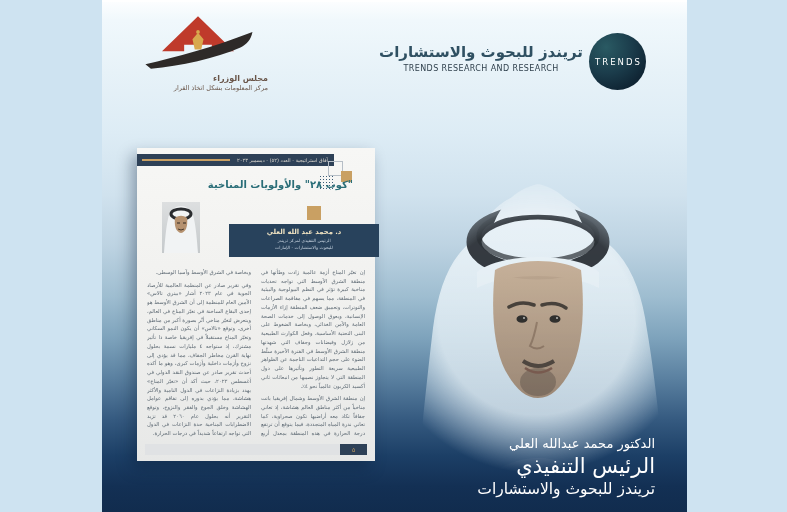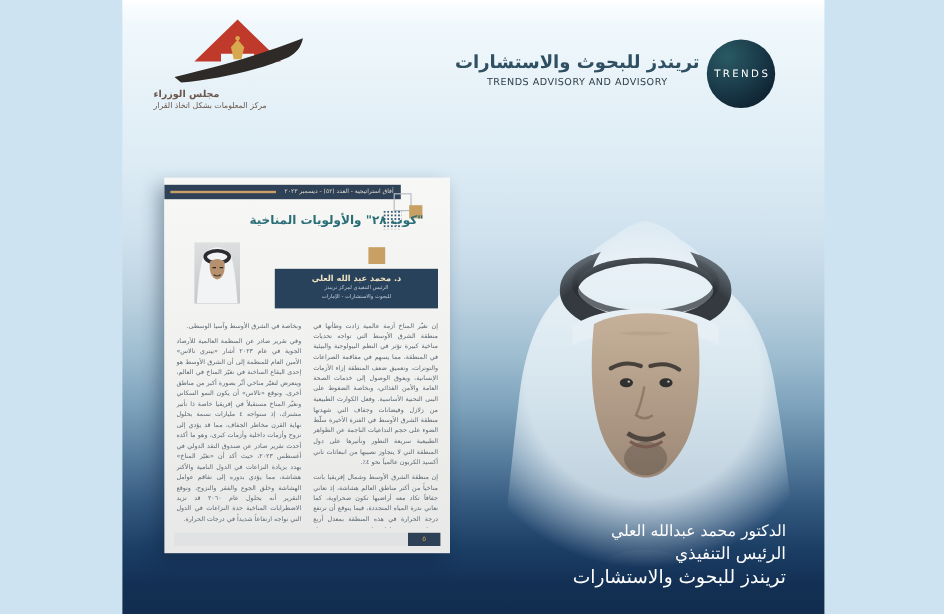--- a/index.html
+++ b/index.html
@@ -3,21 +3,21 @@
 <meta charset="utf-8">
 <style>
   html,body{margin:0;padding:0;}
   body{width:787px;height:512px;overflow:hidden;font-family:"DejaVu Sans",sans-serif;}
   .stage{position:relative;width:787px;height:512px;background:#cee3f1;}
   .panel{position:absolute;left:102px;top:0;width:585px;height:512px;overflow:hidden;
     background:linear-gradient(180deg,#fdfeff 0%,#f0f8fc 4%,#e7f2f8 14%,#ddecf5 26%,#d0e2ee 38%,#bdd3e2 48%,#9ebdd0 58%,#7ea3bc 66%,#5a80a0 74%,#355a80 82%,#1c3f66 89%,#133054 95%,#112c4e 100%);}
   .topline{position:absolute;left:0;top:0;width:100%;height:2px;background:#ffffff;}
 
   
-  .cabinet{position:absolute;left:26px;top:14px;width:140px;text-align:left;}
+  .cabinet{position:absolute;left:26px;top:14px;width:140px;text-align:right;}
   .cabinet svg{display:block;margin:0 auto;}
   .cab-l1{font-size:8px;font-weight:bold;color:#6a564a;margin-top:2px;}
   .cab-l2{font-size:6.5px;color:#6a564a;margin-top:1px;}
 
   
   .trends-badge{position:absolute;right:41px;top:33px;width:57px;height:57px;border-radius:50%;
     background:radial-gradient(circle at 30% 25%,#2a5a63 0%,#1b3c4b 45%,#102635 75%,#0c1d2b 100%);
     color:#fff;display:flex;align-items:center;justify-content:center;
     font-size:8.5px;letter-spacing:2px;padding-left:2px;box-sizing:border-box;text-align:right;}
   .trends-text{position:absolute;right:104px;top:43px;text-align:center;}
@@ -38,36 +38,36 @@
   .pbar-text{position:absolute;right:6px;top:0;height:12px;line-height:12px;font-size:5px;color:#ded9cf;direction:rtl;}
   .sq-outline{position:absolute;left:191px;top:13px;width:13px;height:13px;border:1px solid #b6bec6;}
   .sq-checker{position:absolute;left:182px;top:27px;width:16px;height:16px;
     background-image:radial-gradient(circle,#3c5c77 34%,transparent 36%);background-size:3px 3px;}
   .sq-gold1{position:absolute;left:204px;top:23px;width:11px;height:11px;background:#c9a063;}
   .sq-gold2{position:absolute;left:170px;top:58px;width:14px;height:14px;background:#c9a063;}
   .ptitle{position:absolute;right:22px;top:30px;width:150px;direction:rtl;text-align:right;
     color:#2a6e78;font-size:10px;font-weight:bold;line-height:1.4;}
   .aphoto{position:absolute;left:25px;top:54px;width:38px;height:51px;
     background:linear-gradient(180deg,#dddfe0,#c5c9cb);overflow:hidden;}
-  .abox{position:absolute;left:92px;top:76px;width:136px;height:33px;background:#28425c;
+  .abox{position:absolute;left:92px;top:76px;width:150px;height:33px;background:#28425c;
     text-align:center;box-sizing:border-box;padding-top:4px;}
   .abox-name{font-size:6.8px;font-weight:bold;color:#f0e3c2;direction:rtl;}
   .abox-role{font-size:4.4px;color:#c2cedb;letter-spacing:.5px;direction:rtl;margin-top:2px;line-height:1.5;}
   .pbody{position:absolute;left:10px;top:120px;width:218px;height:172px;overflow:hidden;
     display:flex;flex-direction:row-reverse;gap:10px;}
   .pcol{width:104px;direction:rtl;text-align:justify;font-size:5.3px;line-height:1.65;color:#5e6a74;}
   .pcol p{margin:0 0 4px 0;}
   .pfooter{position:absolute;left:8px;top:296px;width:222px;height:11px;background:#e0e2e4;}
   .pnum{position:absolute;right:0;top:0;width:27px;height:11px;background:#2e4157;
     color:#c9a063;font-size:6px;line-height:11px;text-align:center;}
 
   
   .caption{position:absolute;right:32px;top:436px;direction:rtl;text-align:right;color:#ffffff;}
   .cap-name{font-size:13px;font-weight:normal;letter-spacing:.2px;}
-  .cap-role{font-size:14px;margin-top:3px;}
+  .cap-role{font-size:21px;margin-top:3px;}
   .cap-org{font-size:15.5px;margin-top:2px;}
 </style>
 </head>
 <body>
 
 <div class="stage">
   <div class="panel">
     <div class="topline"></div>
 
     <div class="cabinet">
@@ -76,21 +76,21 @@
         <path d="M65,20 l6,7 -2.5,11 h-7 l-2.5,-11 Z" fill="#d8a84e"></path>
         <circle cx="65" cy="19" r="2" fill="#d8a84e"></circle>
         <path d="M8,54 C42,46 80,36 124,19 C122,28 118,32 111,36 C84,48 46,56 14,59 Z" fill="#2e2a28"></path>
       </svg>
       <div class="cab-l1">مجلس الوزراء</div>
       <div class="cab-l2">مركز المعلومات بشكل اتخاذ القرار</div>
     </div>
 
     <div class="trends-text">
       <div class="trends-ar">تريندز للبحوث والاستشارات</div>
-      <div class="trends-en">TRENDS ADVISORY AND ADVISORY</div>
+      <div class="trends-en">TRENDS RESEARCH AND RESEARCH</div>
     </div>
     <div class="trends-badge">TRENDS</div>
 
     <svg class="portrait" viewBox="0 0 307 334">
       <defs>
         <linearGradient id="skin" x1="0" y1="0" x2="0" y2="1">
           <stop offset="0" stop-color="#c7a98b"></stop>
             <stop offset="1" stop-color="#a5876c"></stop>
         </linearGradient>
         <linearGradient id="cloth" x1="0" y1="0" x2="0" y2="1">

